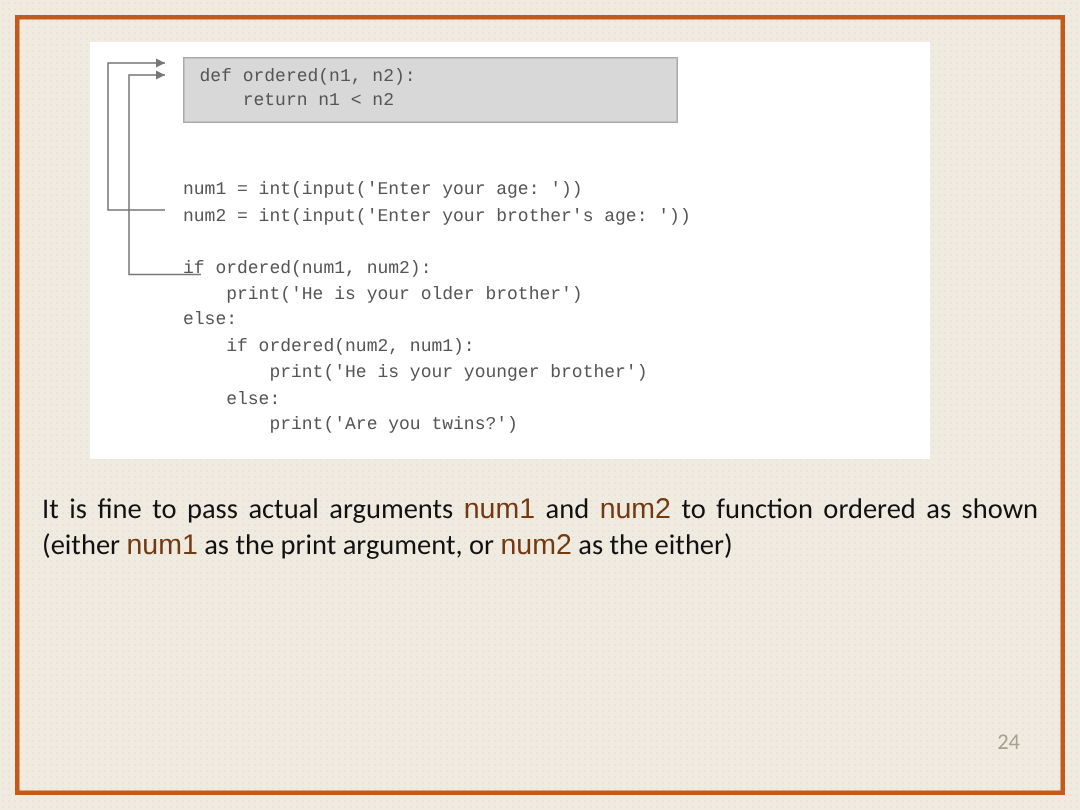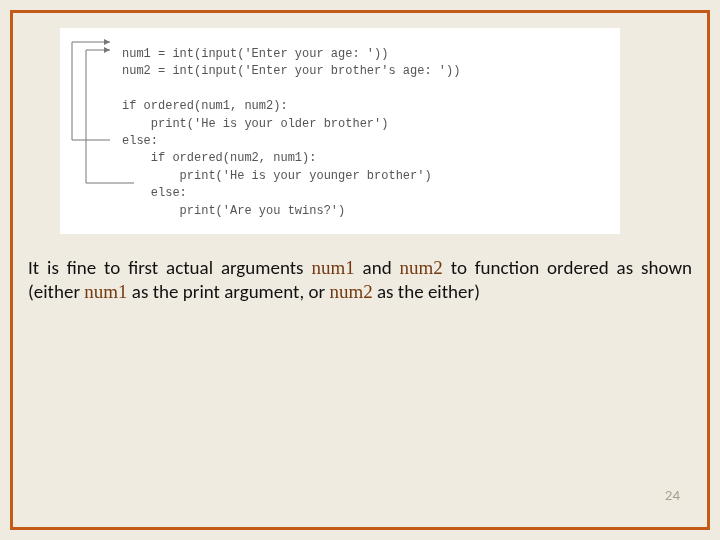--- a/index.html
+++ b/index.html
@@ -56,35 +56,35 @@
     padding: 4px 10px 6px 10px;
     width: 330px;
     font-family: "Courier New", monospace;
     font-size: 12px;
     color: #555;
     line-height: 1.35;
     white-space: pre;
   }
   .mainblock {
     margin-left: 50px;
-    padding-top: 8px;
+    padding-top: 36px;
     font-family: "Courier New", monospace;
     font-size: 12px;
     color: #555;
     line-height: 1.45;
     white-space: pre;
   }
   .bodytext {
     font-size: 19px;
     color: #111;
     text-align: justify;
     line-height: 1.25;
   }
   .bodytext .mono {
-    font-family: Liberation Serif, serif;
+    font-family: Liberation Sans, sans-serif;
     color: #733a12;
   }
   .pagenum {
     position: absolute;
     right: 12px;
     bottom: 8px;
     color: #a8a090;
     font-size: 15px;
     text-align: center;
   }
@@ -99,31 +99,33 @@
 
   <div class="codebox-wrap">
     <svg class="svglines" width="560" height="220">
 
       <path d="M 50 112 L 12 112 L 12 14 L 50 14" stroke="#777" stroke-width="1" fill="none"></path>
       <polygon points="50,14 44,11 44,17" fill="#777"></polygon>
 
       <path d="M 74 155 L 26 155 L 26 22 L 50 22" stroke="#777" stroke-width="1" fill="none"></path>
       <polygon points="50,22 44,19 44,25" fill="#777"></polygon>
     </svg>
+    <div class="fnblock"><span>def ordered(n1, n2):</span>
+<span>    return n1 &lt; n2</span></div>
     <div class="mainblock">num1 = int(input('Enter your age: '))
 num2 = int(input('Enter your brother's age: '))
 
 if ordered(num1, num2):
     print('He is your older brother')
 else:
     if ordered(num2, num1):
         print('He is your younger brother')
     else:
         print('Are you twins?')</div>
   </div>
 
   <div class="bodytext">
-    <span>It is fine to first actual arguments </span><span class="mono">num1</span><span> and </span><span class="mono">num2</span><span> to function ordered as shown (either </span><span class="mono">num1</span><span> as the print argument, or </span><span class="mono">num2</span><span> as the either)</span>
+    <span>It is fine to pass actual arguments </span><span class="mono">num1</span><span> and </span><span class="mono">num2</span><span> to function ordered as shown (either </span><span class="mono">num1</span><span> as the print argument, or </span><span class="mono">num2</span><span> as the either)</span>
   </div>
 
   <div class="pagenum">24</div>
 
 </div>
 
 </body></html>

